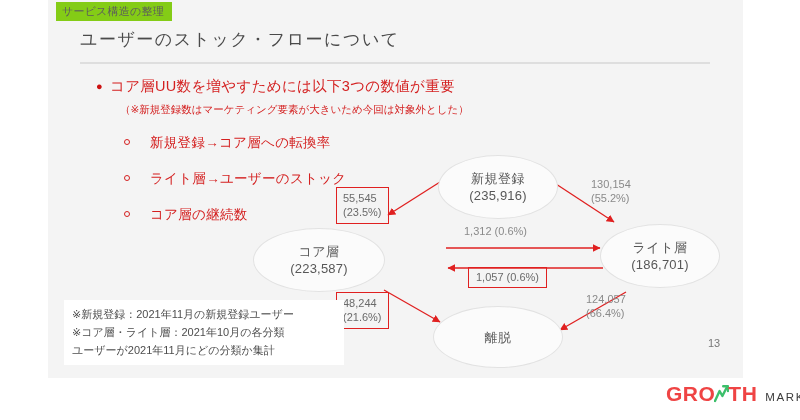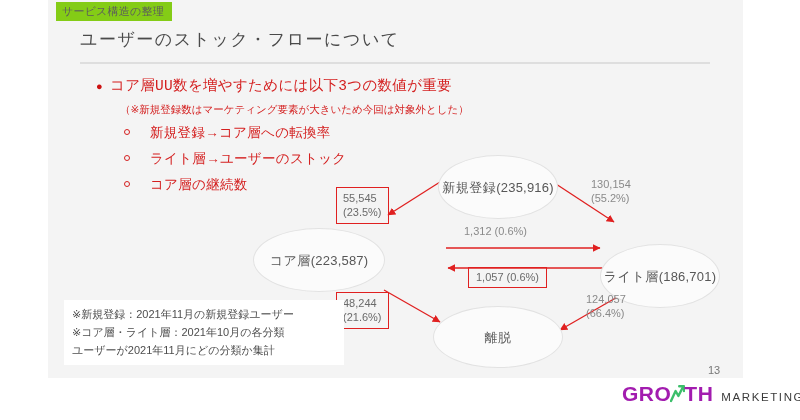--- a/index.html
+++ b/index.html
@@ -70,33 +70,32 @@
     font-size: 11px;
     line-height: 20px;
     text-align: left;
   }
   .b-main {
     color: #d42020;
     font-size: 14.5px;
     line-height: 20px;
     letter-spacing: .3px;
     white-space: nowrap;
-    font-family: Liberation Mono, monospace;
   }
   .b-note {
     margin: 6px 0 4px 24px;
     color: #d42020;
     font-size: 10.5px;
     line-height: 14px;
     white-space: nowrap;
   }
   .sub-row {
     display: flex;
     align-items: flex-start;
-    margin-top: 7px;
+    margin-top: 17px;
     padding-left: 28px;
   }
   .sub-dot {
     flex: 0 0 26px;
     color: #d42020;
     font-size: 9px;
     line-height: 19px;
   }
   .sub-dot span {
     display: inline-block;
@@ -122,32 +121,32 @@
     height: 378px;
     pointer-events: none;
   }
   .node {
     position: absolute;
     border: 1.3px solid #e2e2e2;
     border-radius: 50%;
     background: #fbfbfb;
     color: #575757;
     display: flex;
-    flex-direction: row;
+    flex-direction: column;
     align-items: center;
     justify-content: center;
     font-size: 13px;
     line-height: 17px;
     letter-spacing: .5px;
     text-align: center;
   }
   .node .num { font-size: 13px; letter-spacing: .2px; }
   #node-shinki { left: 390px; top: 155px; width: 118px; height: 62px; }
   #node-core   { left: 205px; top: 228px; width: 130px; height: 62px; }
-  #node-light  { left: 552px; top: 244px; width: 118px; height: 62px; }
+  #node-light  { left: 552px; top: 224px; width: 118px; height: 62px; }
   #node-ridatsu{ left: 385px; top: 306px; width: 128px; height: 60px; }
 
   .boxlabel {
     position: absolute;
     border: 1.6px solid #e02020;
     background: transparent;
     color: #6a6a6a;
     font-size: 11px;
     line-height: 14px;
     padding: 3px 6px 4px 6px;
@@ -180,40 +179,41 @@
     font-size: 11px;
     line-height: 18px;
     padding: 5px 8px 6px 8px;
     box-sizing: border-box;
   }
   .footnote div { white-space: nowrap; }
 
   .page-num {
     position: absolute;
     left: 660px;
-    top: 364px;
+    top: 337px;
     color: #777777;
     font-size: 11px;
   }
   
   #logo {
     position: absolute;
     left: 622px;
     top: 383px;
     display: flex;
     align-items: baseline;
   }
   .logo-word {
     font-size: 21px;
     font-weight: bold;
-    color: #a21caf;
+    color: #ef4444;
     letter-spacing: .5px;
     line-height: 22px;
     display: flex;
     align-items: center;
+    margin-left: 44px;
   }
   .logo-arrow { width: 15px; height: 20px; margin: 0 -1px; align-self: center; }
   .logo-sub {
     font-size: 11.5px;
     color: #3b3b3b;
     letter-spacing: 1.6px;
     margin-left: 8px;
     line-height: 22px;
   }
 </style>

